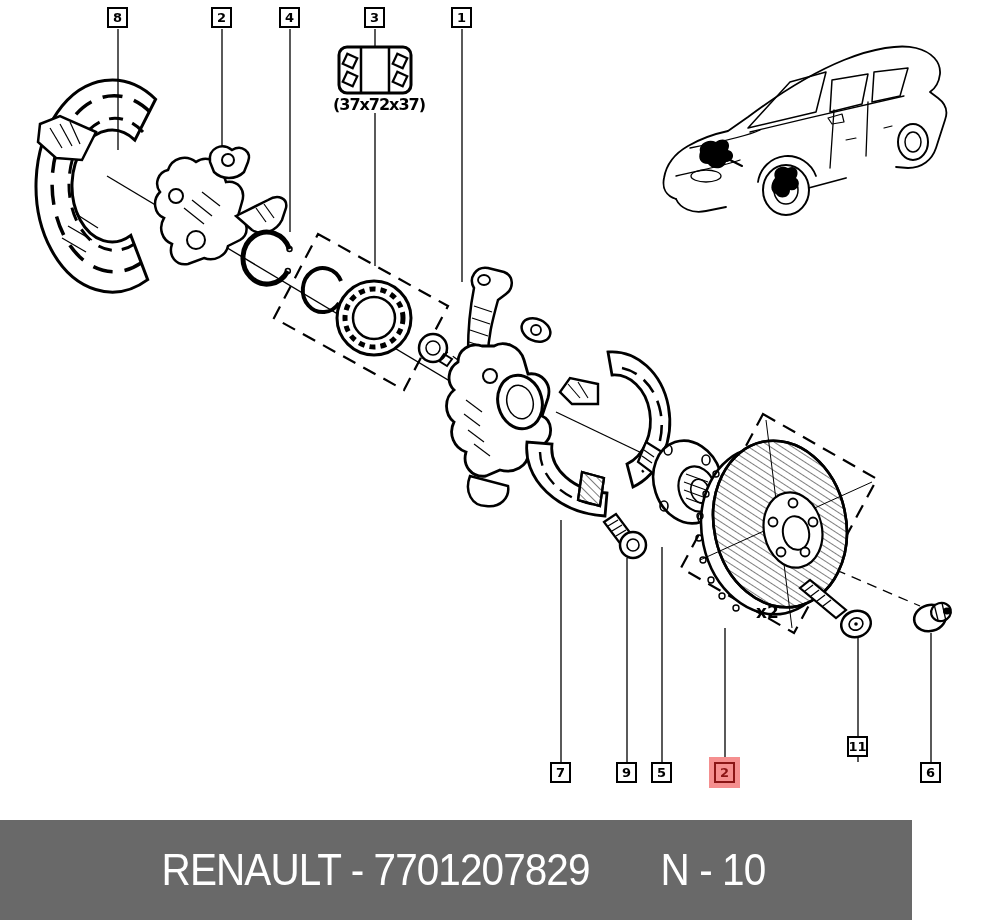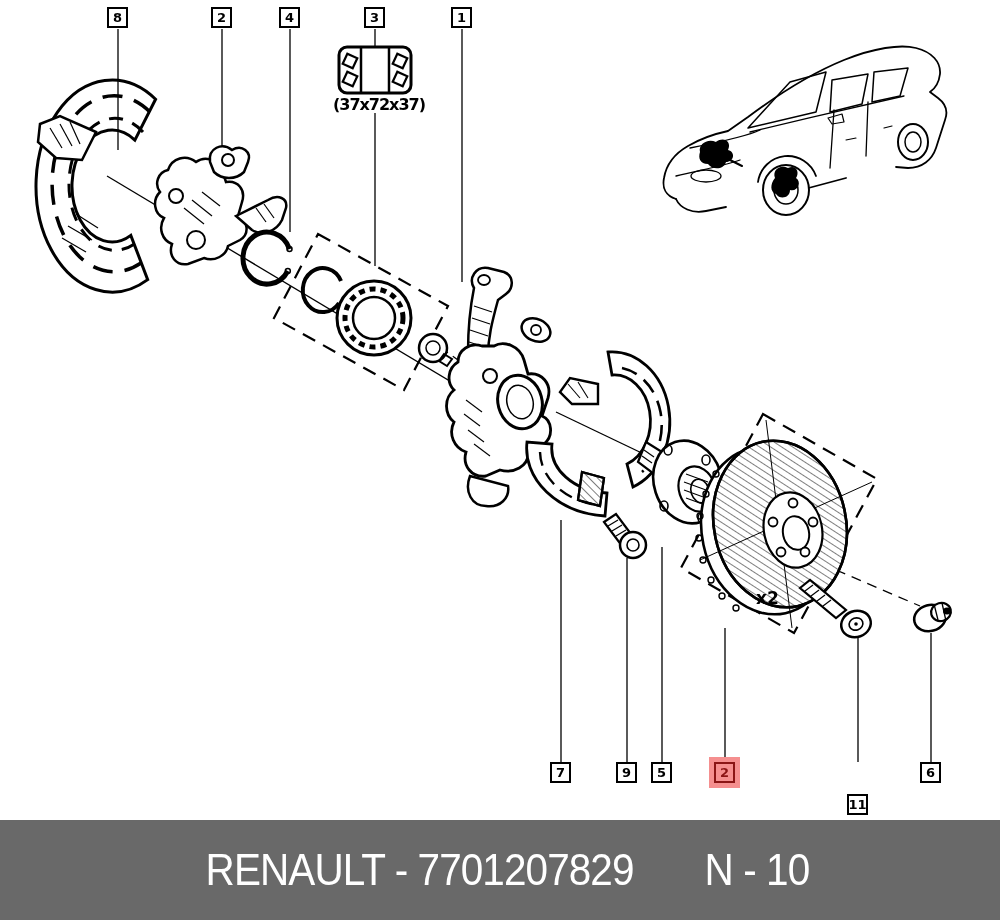--- a/index.html
+++ b/index.html
@@ -12,22 +12,22 @@
   #stage{position:relative;width:1000px;height:920px;background:#fff;overflow:hidden;
          font-family:"DejaVu Sans","Liberation Sans",sans-serif;}
   #art{position:absolute;left:0;top:0;}
   .co{position:absolute;width:17px;height:17px;border:2px solid #000;background:#fff;
       display:flex;align-items:center;justify-content:center;
       font:bold 13px "DejaVu Sans",sans-serif;color:#000;z-index:5;}
   .co.red{border-color:var(--highlight-border);color:var(--highlight-border);background:transparent;}
   .hl{position:absolute;width:31px;height:31px;background:var(--highlight-bg);z-index:4;}
   .kitdims{position:absolute;left:325px;top:95px;width:100px;text-align:right;
            font:bold 16px "DejaVu Sans",sans-serif;letter-spacing:-1px;color:#000;z-index:3;}
-  .qty{position:absolute;left:756px;top:588px;font:bold 17px "DejaVu Sans",sans-serif;color:#000;z-index:3;}
-  #footer{position:absolute;left:0;top:820px;width:1000px;height:100px;
+  .qty{position:absolute;left:756px;top:602px;font:bold 17px "DejaVu Sans",sans-serif;color:#000;z-index:3;}
+  #footer{position:absolute;left:0;top:820px;width:912px;height:100px;
           background:var(--footer-bg);color:var(--footer-fg);
           display:flex;align-items:center;justify-content:center;gap:48px;}
   #footer .ft{font-family:"Liberation Sans",sans-serif;font-size:44px;font-weight:400;
               letter-spacing:-1px;transform:scaleX(0.92);white-space:nowrap;}
 </style>
 </head>
 <body>
 
 <div id="stage">
 
@@ -268,21 +268,21 @@
 
   <div class="kitdims">(37x72x37)</div>
 
   <div class="qty">x2</div>
 
   <div class="co" style="left:550px;top:762px">7</div>
   <div class="co" style="left:616px;top:762px">9</div>
   <div class="co" style="left:651px;top:762px">5</div>
   <div class="hl" style="left:709px;top:757px"></div>
   <div class="co red" style="left:714px;top:762px">2</div>
-  <div class="co" style="left:847px;top:794px">11</div>
+  <div class="co" style="left:847px;top:736px">11</div>
   <div class="co" style="left:920px;top:762px">6</div>
 
   <div id="footer">
     <span class="ft">RENAULT - 7701207829</span>
     <span class="ft">N - 10</span>
   </div>
 
 </div>
 
 </body></html>

